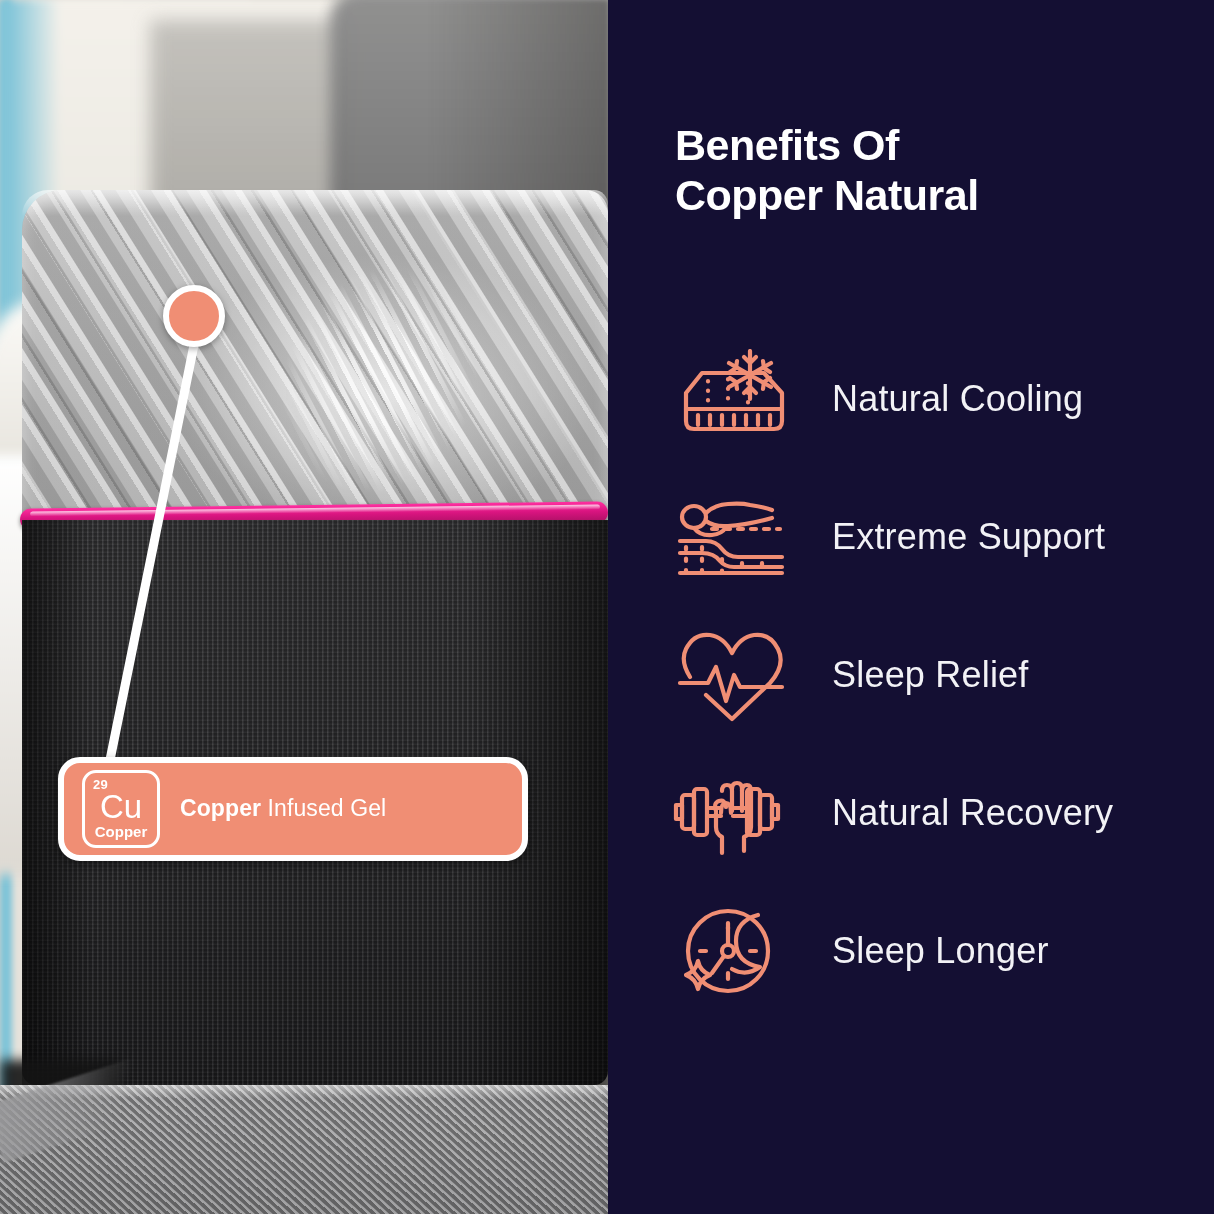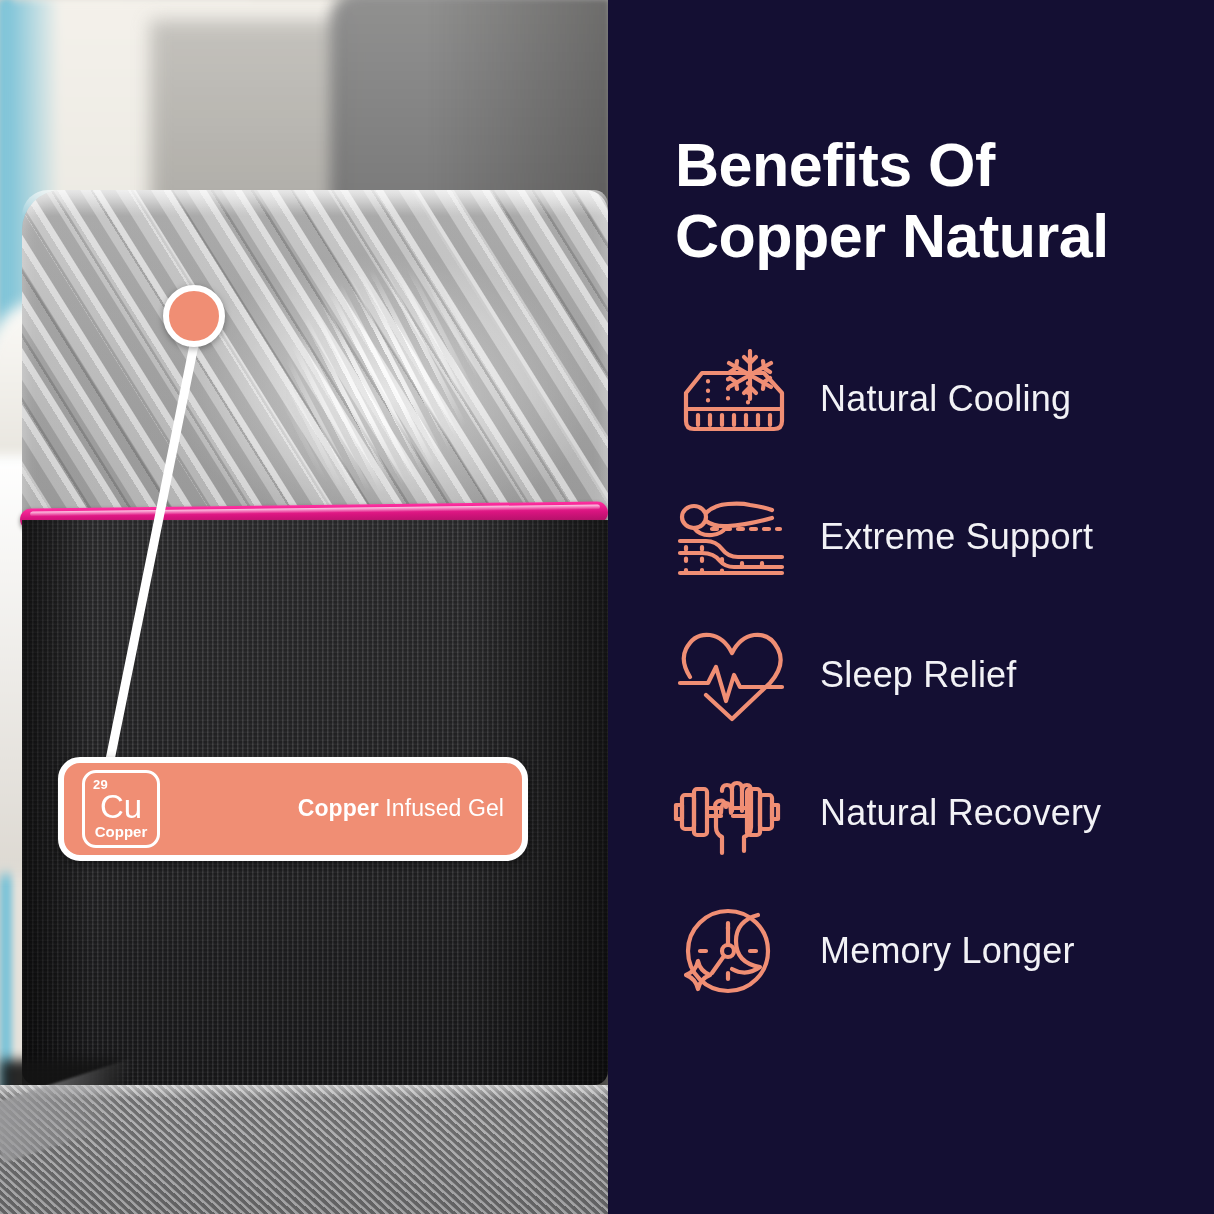--- a/index.html
+++ b/index.html
@@ -162,21 +162,20 @@
     border:6px solid #ffffff;
     box-shadow:0 2px 6px rgba(0,0,0,.35);
   }
 
   
   .badge {
     position:absolute; left:58px; top:757px; width:470px; height:104px;
     background:#f08e74; border:6px solid #ffffff; border-radius:22px;
     display:flex; align-items:center; gap:20px; padding:0 18px;
     box-shadow:0 3px 10px rgba(0,0,0,.35);
-    justify-content:space-between;
   }
   .el-tile {
     width:78px; height:78px; flex:0 0 78px;
     border:3px solid #ffffff; border-radius:14px;
     position:relative; color:#fff;
   }
   .el-num {
     position:absolute; left:8px; top:4px;
     font-size:13px; font-weight:700; letter-spacing:.2px;
   }
@@ -193,31 +192,31 @@
     letter-spacing:.1px; font-weight:400;
   }
   .badge-text b { font-weight:700; }
 
   
   .panel {
     position:absolute; left:608px; top:0; width:606px; height:1214px;
     background:#140f33;
   }
   .panel-title {
-    position:absolute; left:67px; top:130px; width:520px;
+    position:absolute; left:67px; top:121px; width:520px;
     color:#ffffff;
-    font-size:61px; font-weight:700; line-height:1.16;
+    font-size:43px; font-weight:700; line-height:1.16;
     letter-spacing:-0.5px;
     font-family:"Liberation Sans", sans-serif;
   }
   .benefits {
     position:absolute; left:62px; top:330px; width:540px;
   }
   .benefit {
-    display:flex; align-items:center; height:138px; gap:22px;
+    display:flex; align-items:center; height:138px; gap:34px;
   }
   .benefit-icon { width:128px; height:104px; flex:0 0 128px; display:flex; align-items:center; justify-content:center; }
   .benefit-icon svg { display:block; }
   .benefit-label {
     color:#f2f2f6; font-size:36px; font-weight:400; letter-spacing:.2px;
     white-space:nowrap;
   }
 </style>
 </head>
 <body>
@@ -351,18 +350,18 @@
         <span class="benefit-icon">
           <svg width="124" height="104" viewBox="0 0 124 104" fill="none" stroke="#f08e74" stroke-width="4.2" stroke-linecap="round" stroke-linejoin="round">
             <circle cx="56" cy="52" r="40"></circle>
             <path d="M56 24 V30 M84 52 H78 M56 80 V74 M28 52 H34"></path>
             <circle cx="56" cy="52" r="6"></circle>
             <path d="M56 46 V28 M52 57 L40 74"></path>
             <path d="M86 16 q-22 6 -22 26 q0 22 24 26 q-14 10 -28 2"></path>
             <path d="M14 76 q10 4 12 14 q2 -10 12 -14 q-10 -4 -12 -14 q-2 10 -12 14 Z"></path>
           </svg>
         </span>
-        <span class="benefit-label">Memory Longer</span>
+        <span class="benefit-label">Sleep Longer</span>
       </div>
 
     </div>
   </div>
 </div>
 
 </body></html>

